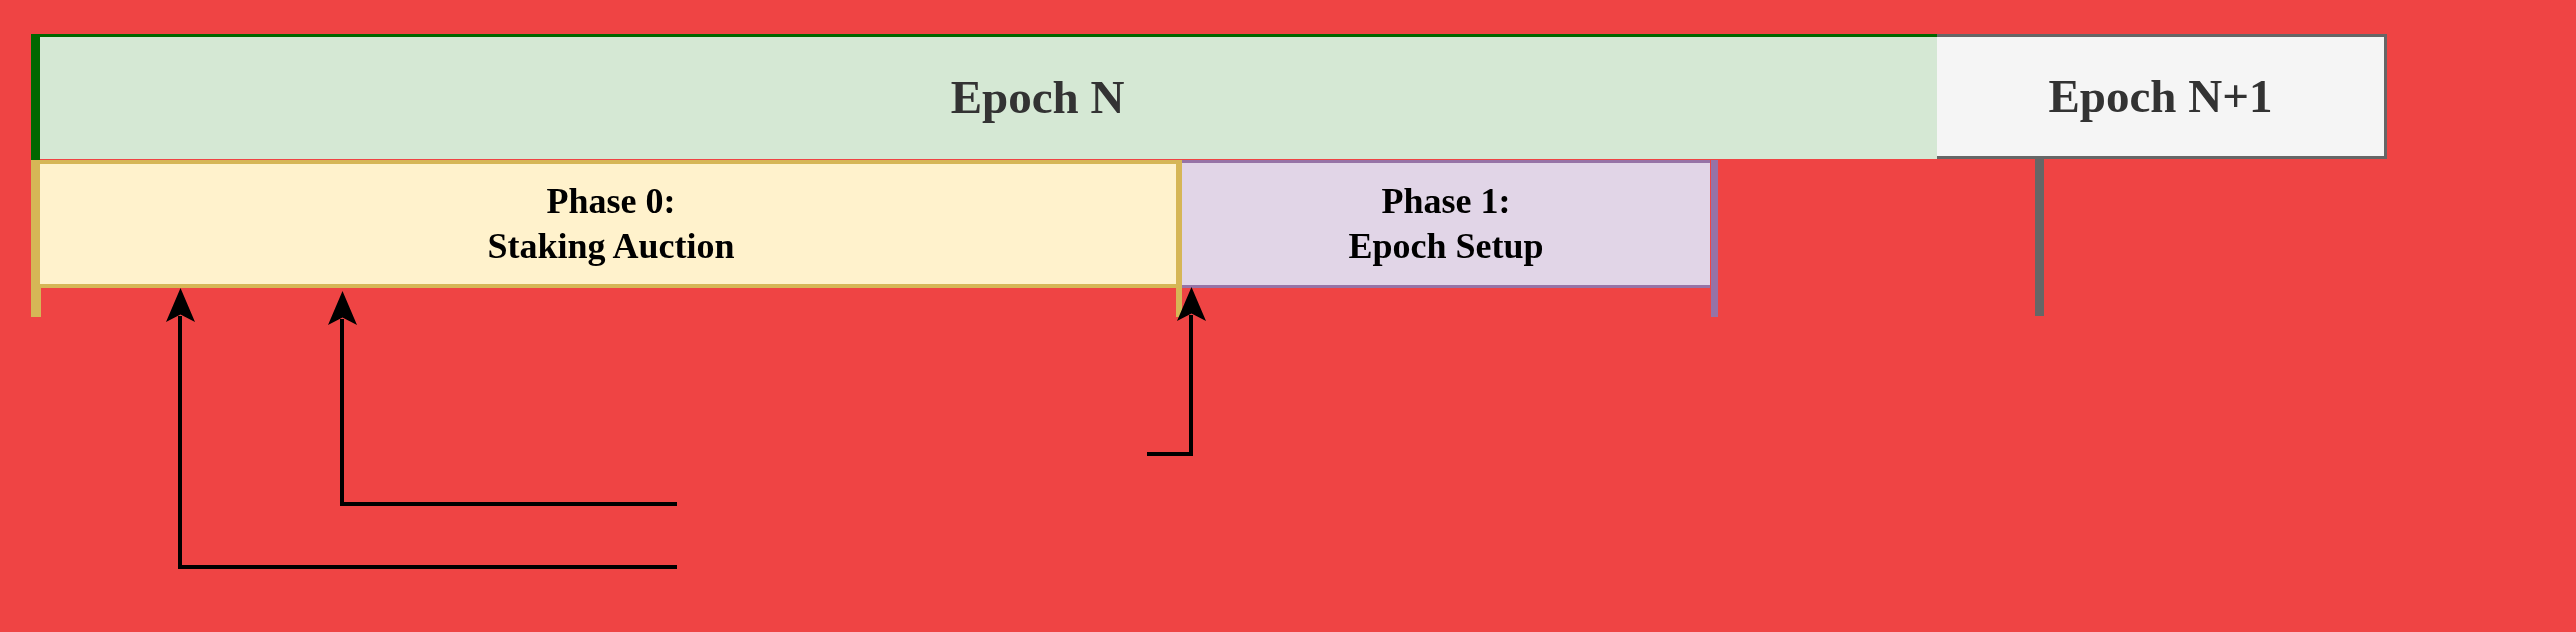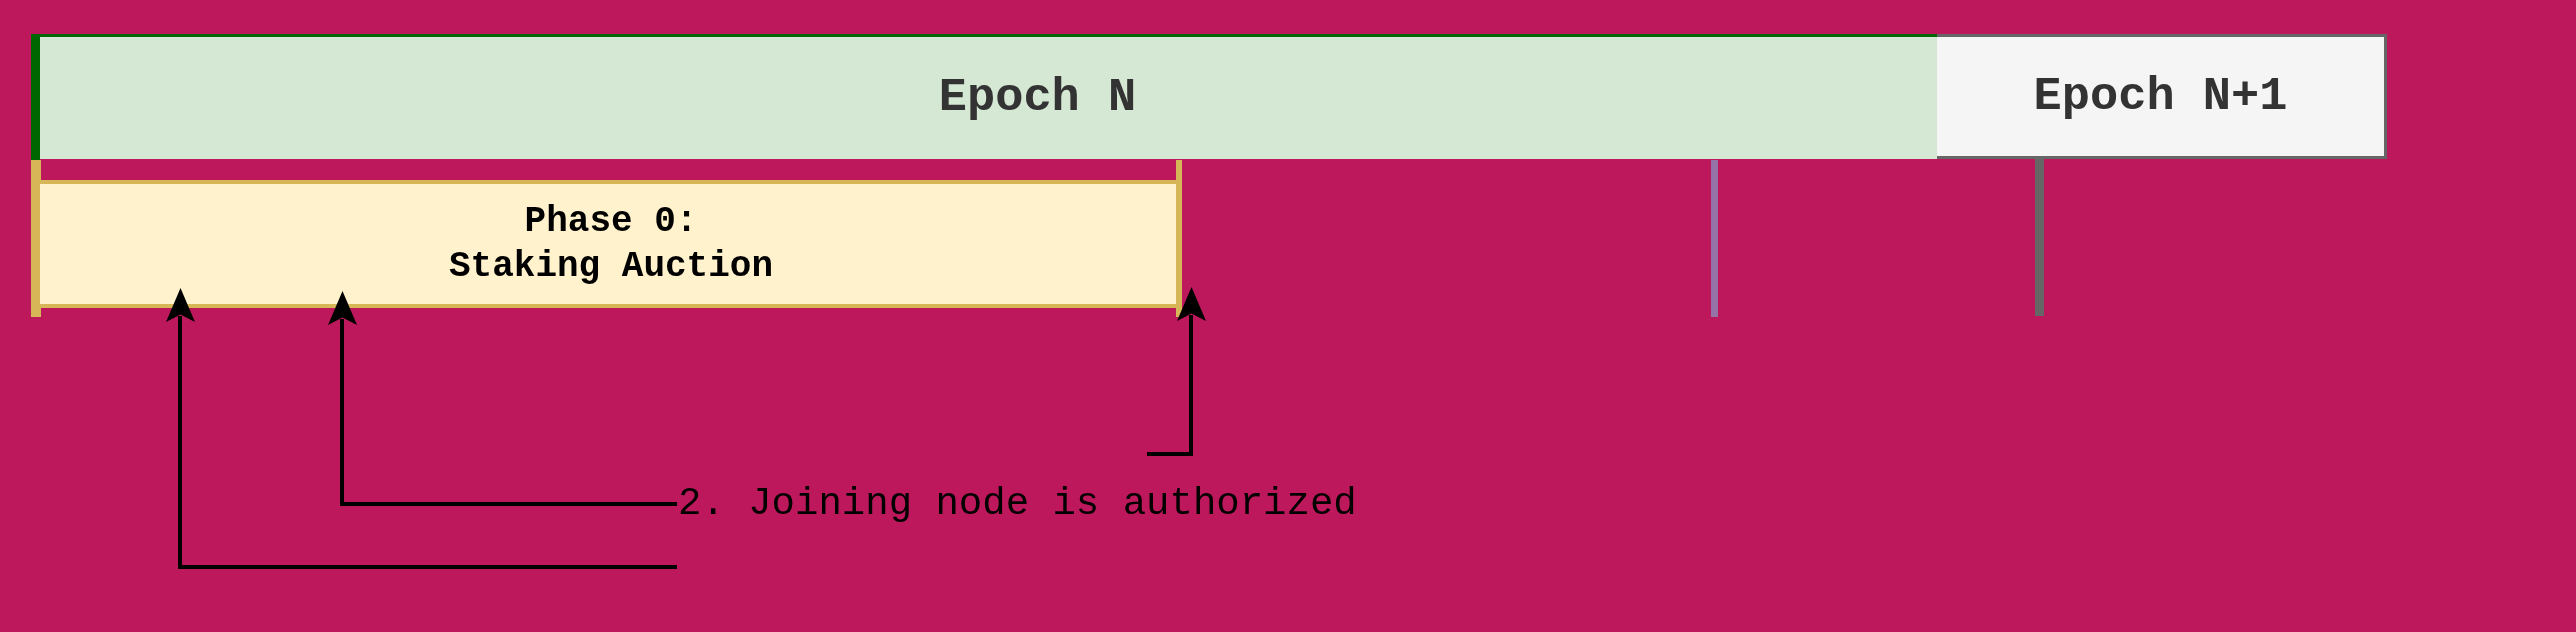--- a/index.html
+++ b/index.html
@@ -5,36 +5,36 @@
   :root{
     --green-fill:#d5e8d4; --green-border:#006600;
     --yellow-fill:#fff2cc; --yellow-border:#d6b656;
     --purple-fill:#e1d5e7; --purple-border:#9673a6;
     --blue-fill:#dae8fc; --blue-border:#6c8ebf;
     --gray-fill:#f5f5f5; --gray-border:#666666;
     --epoch-text:#333333; --line-black:#000000;
   }
   html,body{margin:0;padding:0;background:#ffffff;}
   .canvas{
-    position:relative; width:2576px; height:632px; background:#be185d;
-    font-family:Liberation Mono, monospace; overflow:hidden;
+    position:relative; width:2576px; height:632px; background:#ef4444;
+    font-family:Liberation Serif, serif; overflow:hidden;
   }
   .abs{position:absolute; box-sizing:border-box;}
   .box{position:absolute; box-sizing:border-box; display:flex; align-items:center; justify-content:center; text-align:center;}
 
   
   .epoch-n-tick{left:31px; top:34px; width:9.4px; height:126px; background:var(--green-border);}
   .epoch-n{left:40px; top:34px; width:1995px; height:125px; background:var(--green-fill); border-top:3.9px solid var(--green-border);}
   .epoch-title{font-size:47px; font-weight:bold; color:var(--epoch-text); line-height:1.1; white-space:nowrap;}
   .boundary-bar{left:2035px; top:34px; width:9.4px; height:282px; background:var(--gray-border);}
   .epoch-n1{left:1937px; top:34px; width:450px; height:125px; background:var(--gray-fill);
             border-top:3.9px solid var(--gray-border); border-bottom:3.9px solid var(--gray-border); border-right:3.9px solid var(--gray-border);}
 
   
-  .phase{position:absolute; box-sizing:border-box; display:flex; flex-direction:column; align-items:center; justify-content:center; text-align:center;margin-top:20px;}
+  .phase{position:absolute; box-sizing:border-box; display:flex; flex-direction:column; align-items:center; justify-content:center; text-align:center;}
   .phase-label{font-size:36px; font-weight:bold; color:#000; line-height:1.26; white-space:nowrap;}
   .phase0{left:40px; top:160px; width:1142px; height:128px; background:var(--yellow-fill);
           border-top:4.7px solid var(--yellow-border); border-bottom:4.7px solid var(--yellow-border);}
   .phase1{left:1182px; top:160px; width:528px; height:128px; background:var(--purple-fill);
           border-top:3.9px solid var(--purple-border); border-bottom:3.9px solid var(--purple-border);}
   .phase2{left:1718px; top:160px; width:318px; height:128px; background:var(--blue-fill);
           border-top:3.9px solid var(--blue-border); border-bottom:3.9px solid var(--blue-border);}
   .tick-gold-start{left:31px; top:160px; width:10.2px; height:157px; background:var(--yellow-border);}
   .tick-gold-end{left:1176px; top:160px; width:6.3px; height:157px; background:var(--yellow-border);}
   .tick-purple-end{left:1711px; top:160px; width:7px; height:157px; background:var(--purple-border);}
@@ -80,32 +80,37 @@
 
   <div class="phase phase0">
     <div class="phase-label">
       <span>Phase 0:</span><br>
       <span>Staking Auction</span>
     </div>
   </div>
 
   <div class="abs tick-gold-end"></div>
 
+  <div class="phase phase1">
+    <div class="phase-label">
+      <span>Phase 1:</span><br>
+      <span>Epoch Setup</span>
+    </div>
+  </div>
 
   <div class="abs tick-purple-end"></div>
 
 
   <div class="head head1"></div>
   <div class="shaft shaft1"></div>
   <div class="hline hline1"></div>
 
   <div class="head head2"></div>
   <div class="shaft shaft2"></div>
   <div class="hline hline2"></div>
 
   <div class="head head3"></div>
   <div class="shaft shaft3"></div>
   <div class="hline hline3"></div>
 
-  <div class="note note2">2. Joining node is authorized</div>
 
 </div>
 
 
 </body></html>

